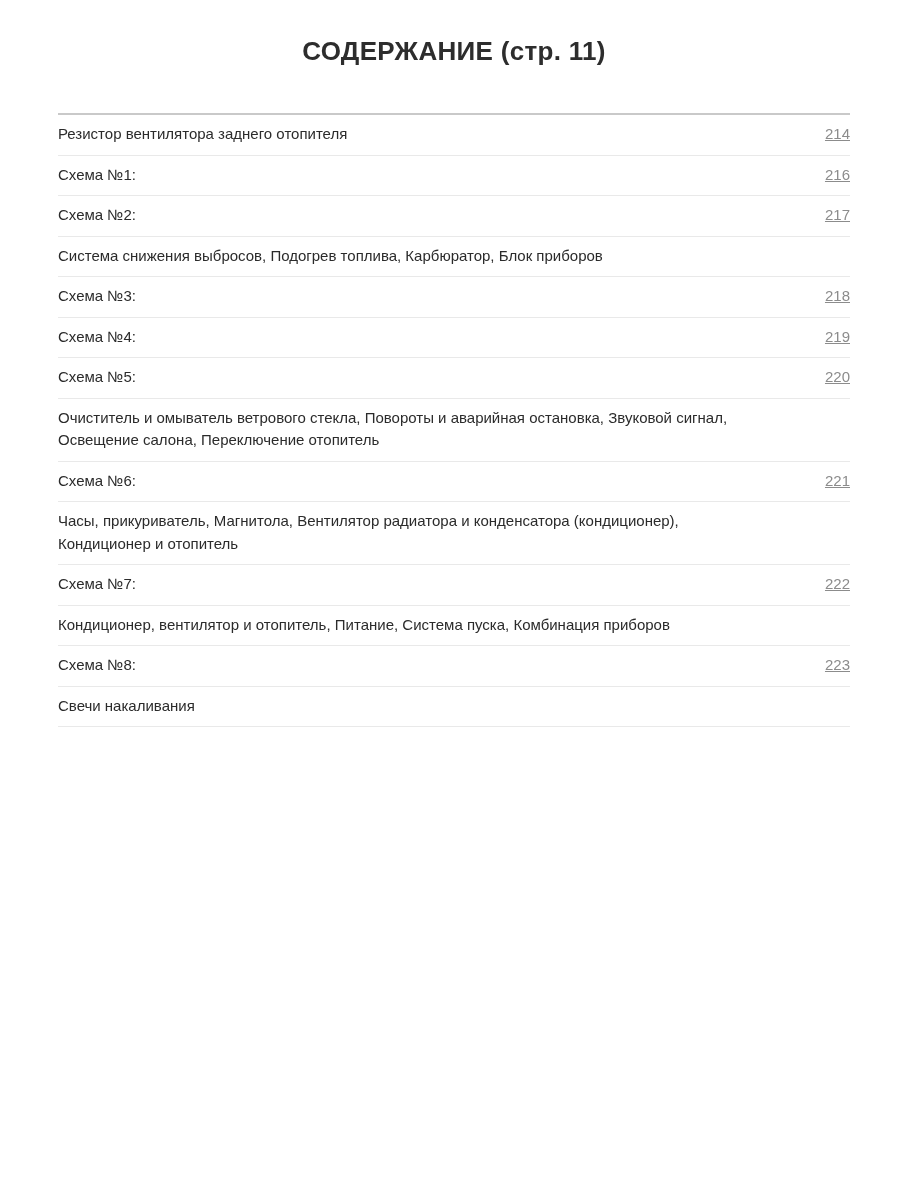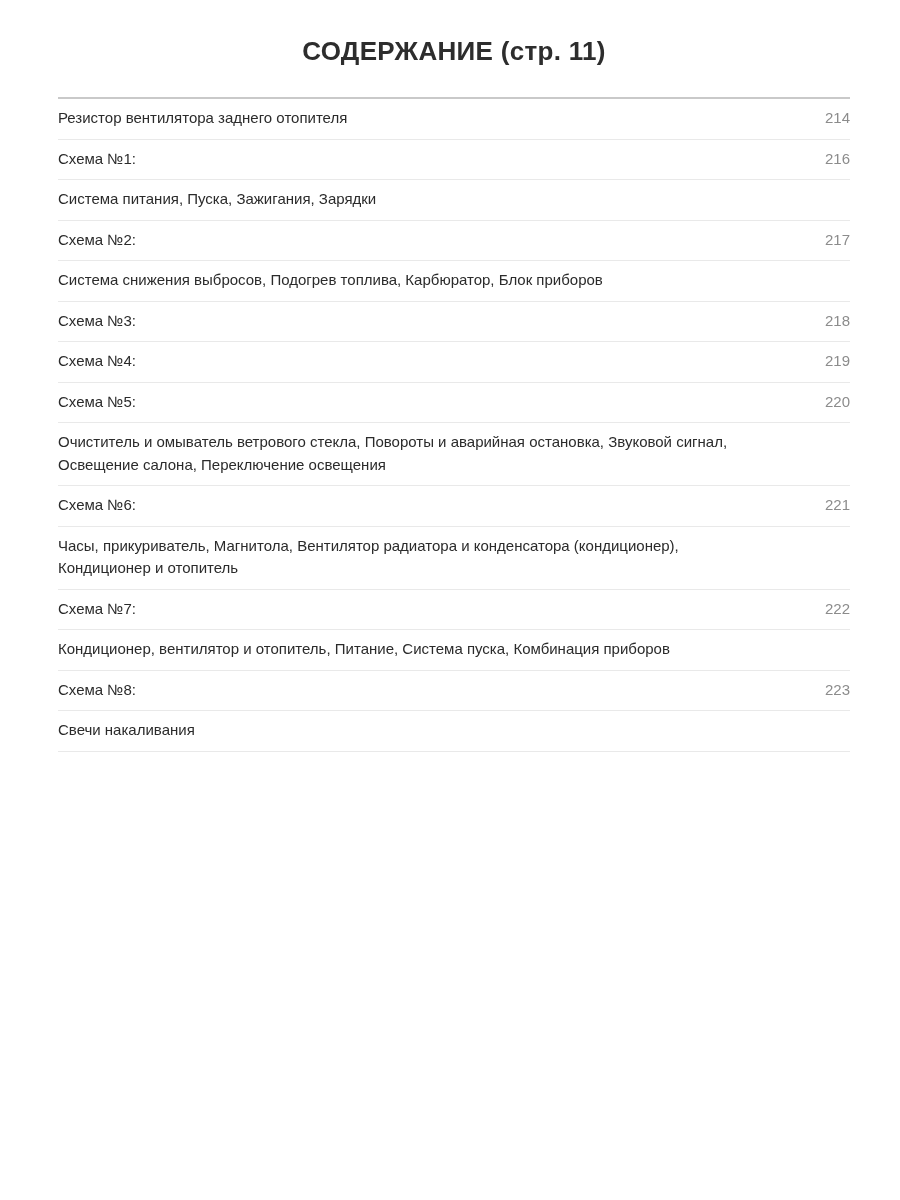--- a/index.html
+++ b/index.html
@@ -31,21 +31,21 @@
     padding-top: 36px;
     text-align: center;
     font-size: 26px;
     font-weight: bold;
     letter-spacing: 0.3px;
     color: #2d2d2d;
     line-height: 1.2;
   }
 
   .toc-wrap {
-    margin: 0 50px;
+    margin: 16px 50px;
     padding-top: 30px;
   }
 
   .toc-rule-top {
     height: 0;
     border-top: 2px solid #c9c9c9;
   }
 
   .toc {
     width: 100%;
@@ -69,20 +69,21 @@
     padding-right: 14px;
     word-wrap: break-word;
   }
 
   .toc td.entry-page {
     width: 64px;
     text-align: right;
     color: #8c8c8c;
     font-size: 15px;
     white-space: nowrap;
+    text-decoration: underline;
   }
 
   .footer {
     position: absolute;
     left: 0;
     right: 0;
     bottom: 42px;
     text-align: center;
     font-size: 12px;
     color: #b0b0b0;
@@ -102,45 +103,41 @@
       <tbody>
           <tr>
             <td class="entry-title">Резистор вентилятора заднего отопителя</td>
             <td class="entry-page">214</td>
           </tr>
           <tr>
             <td class="entry-title">Схема №1:</td>
             <td class="entry-page">216</td>
           </tr>
           <tr>
-            <td class="entry-title">Система питания, Пуска, Зажигания, Зарядки</td>
-            <td class="entry-page"></td>
-          </tr>
-          <tr>
             <td class="entry-title">Схема №2:</td>
             <td class="entry-page">217</td>
           </tr>
           <tr>
             <td class="entry-title">Система снижения выбросов, Подогрев топлива, Карбюратор, Блок приборов</td>
             <td class="entry-page"></td>
           </tr>
           <tr>
             <td class="entry-title">Схема №3:</td>
             <td class="entry-page">218</td>
           </tr>
           <tr>
             <td class="entry-title">Схема №4:</td>
             <td class="entry-page">219</td>
           </tr>
           <tr>
             <td class="entry-title">Схема №5:</td>
             <td class="entry-page">220</td>
           </tr>
           <tr>
-            <td class="entry-title">Очиститель и омыватель ветрового стекла, Повороты и аварийная остановка, Звуковой сигнал, Освещение салона, Переключение освещения</td>
+            <td class="entry-title">Очиститель и омыватель ветрового стекла, Повороты и аварийная остановка, Звуковой сигнал, Освещение салона, Переключение отопитель</td>
             <td class="entry-page"></td>
           </tr>
           <tr>
             <td class="entry-title">Схема №6:</td>
             <td class="entry-page">221</td>
           </tr>
           <tr>
             <td class="entry-title">Часы, прикуриватель, Магнитола, Вентилятор радиатора и конденсатора (кондиционер), Кондиционер и отопитель</td>
             <td class="entry-page"></td>
           </tr>

